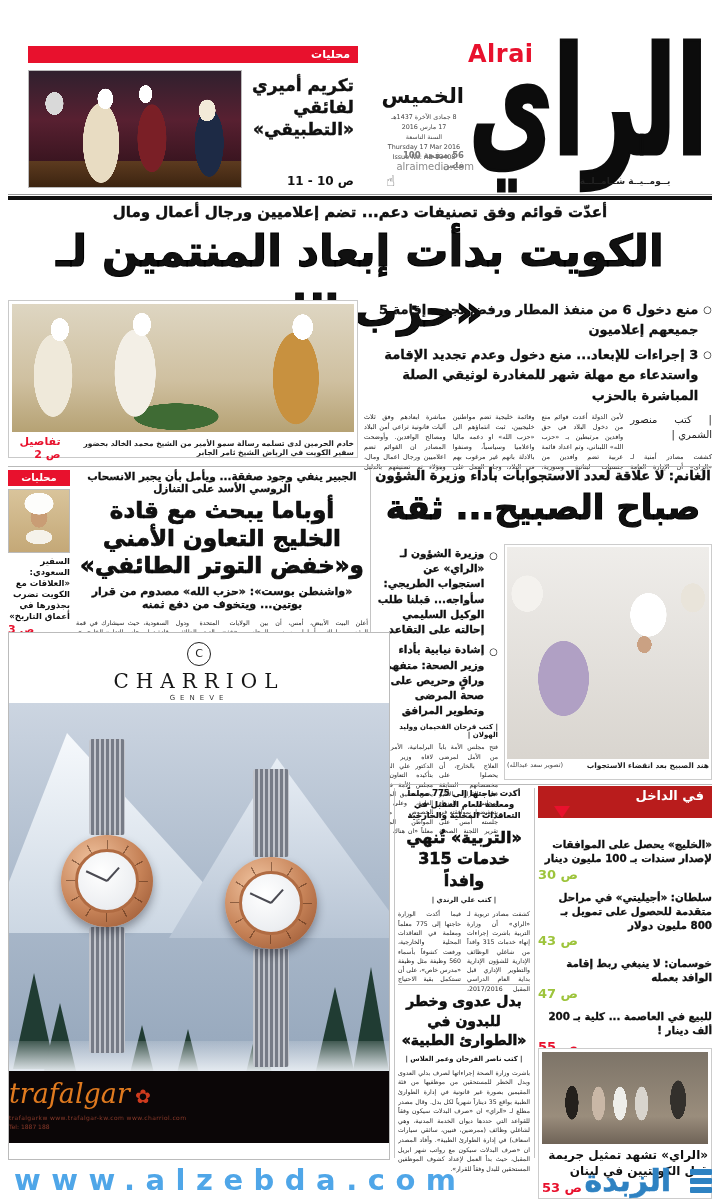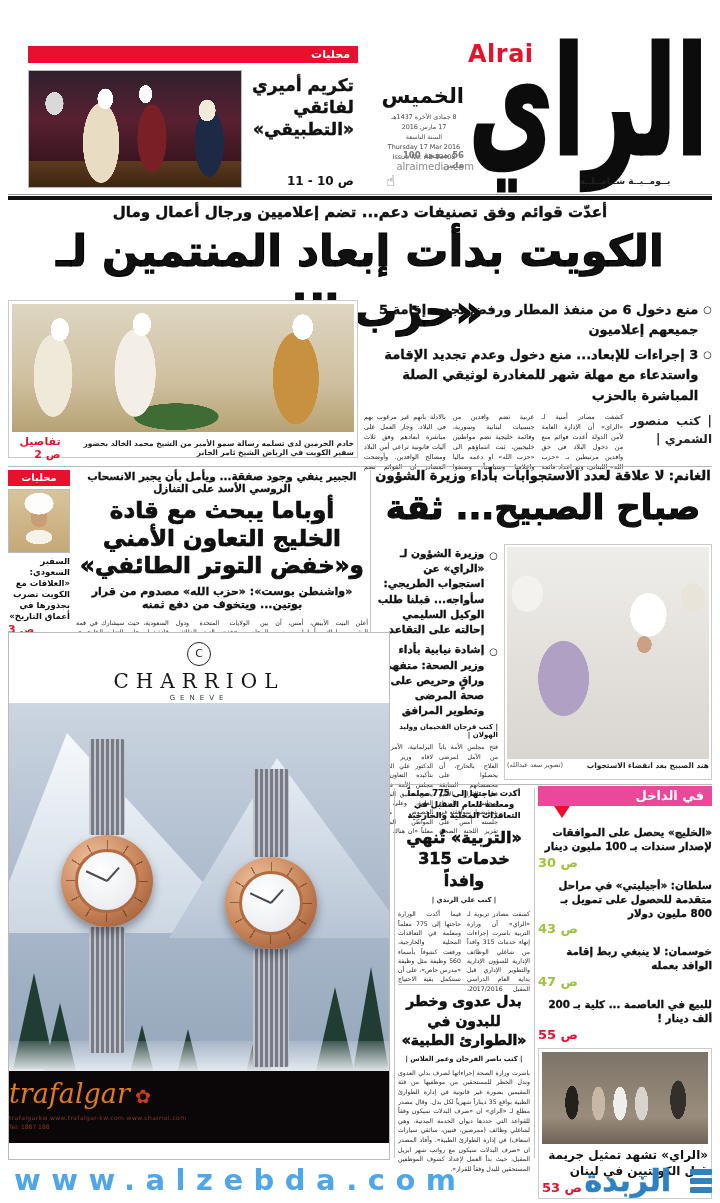--- a/index.html
+++ b/index.html
@@ -36,21 +36,21 @@
              letter-spacing:-.5px;-webkit-text-stroke:1.1px #000;line-height:1.4;}
 
   
   .sec-lead{position:absolute;left:8px;top:298px;width:704px;height:164px;}
   .lead-right{position:absolute;right:0;top:2px;width:348px;}
   .bullet{display:flex;gap:5px;margin-bottom:5px;}
   .bullet .dot{font-size:10px;line-height:1.9;color:#111;}
   .bullet .btxt{font-size:13px;font-weight:bold;line-height:1.55;text-align:right;-webkit-text-stroke:.3px #111;}
   .lead-cols{margin-top:6px;height:66px;column-count:4;column-gap:7px;font-size:6.5px;line-height:1.55;
              text-align:justify;overflow:hidden;color:#222;}
-  .byline{font-size:12px;font-weight:bold;margin-bottom:9px;}
+  .byline{font-size:10px;font-weight:normal;margin-bottom:9px;}
   .cont{font-size:6.8px;font-weight:bold;text-align:center;margin-top:3px;}
   .lead-photo-box{position:absolute;left:0;top:2px;width:350px;height:158px;border:1px solid #c9c9c9;
                   background:#fff;padding:3px;box-sizing:border-box;}
   .lead-photo{height:128px;}
   .capline{display:flex;justify-content:space-between;align-items:center;margin-top:3px;}
   .caption{font-size:7.5px;font-weight:bold;color:#222;}
   .refred{font-size:11px;font-weight:bold;color:#e8112d;}
 
   
   .ph-award{background:
@@ -158,21 +158,21 @@
   .edu-head{font-size:16px;font-weight:bold;text-align:center;line-height:1.35;margin-top:5px;-webkit-text-stroke:.5px #000;}
   .edu-byline{font-size:6.8px;font-weight:bold;text-align:center;margin-top:5px;}
   .edu-cols{margin-top:5px;column-count:2;column-gap:6px;font-size:6.2px;line-height:1.5;text-align:justify;height:92px;overflow:hidden;color:#222;}
   .sec-med{position:absolute;left:398px;top:992px;width:132px;}
   .med-head{font-size:14px;font-weight:bold;text-align:center;line-height:1.4;-webkit-text-stroke:.5px #000;}
   .med-byline{font-size:6.8px;font-weight:bold;text-align:center;margin-top:4px;}
   .med-body{margin-top:5px;font-size:6.2px;line-height:1.55;text-align:justify;height:112px;overflow:hidden;color:#222;}
 
   
   .sec-inside{position:absolute;left:538px;top:786px;width:174px;}
-  .in-bar{height:20px;background:#ec4899;color:#fff;font-size:13px;font-weight:bold;line-height:20px;padding-right:8px;box-sizing:border-box;}
+  .in-bar{height:32px;background:#b91c1c;color:#fff;font-size:13px;font-weight:bold;line-height:20px;padding-right:8px;box-sizing:border-box;}
   .in-tail{position:absolute;top:20px;left:16px;width:0;height:0;border-left:8px solid transparent;
            border-right:8px solid transparent;border-top:12px solid #e8112d;}
   .in-items{margin-top:20px;}
   .in-item{margin-bottom:9px;}
   .in-txt{font-size:10.3px;font-weight:bold;line-height:1.35;text-align:right;-webkit-text-stroke:.3px #111;}
   .in-ref{font-size:13px;font-weight:bold;text-align:left;margin-top:1px;}
   .in-ref.g{color:#9dc43b;} .in-ref.r{color:#e8112d;}
   .crime-box{position:absolute;left:0;top:262px;width:174px;border:1px solid #ccc;padding:3px;box-sizing:border-box;background:#fff;}
   .crime-photo{height:92px;}
   .crime-cap{font-size:12px;font-weight:bold;text-align:right;line-height:1.3;margin-top:4px;}

